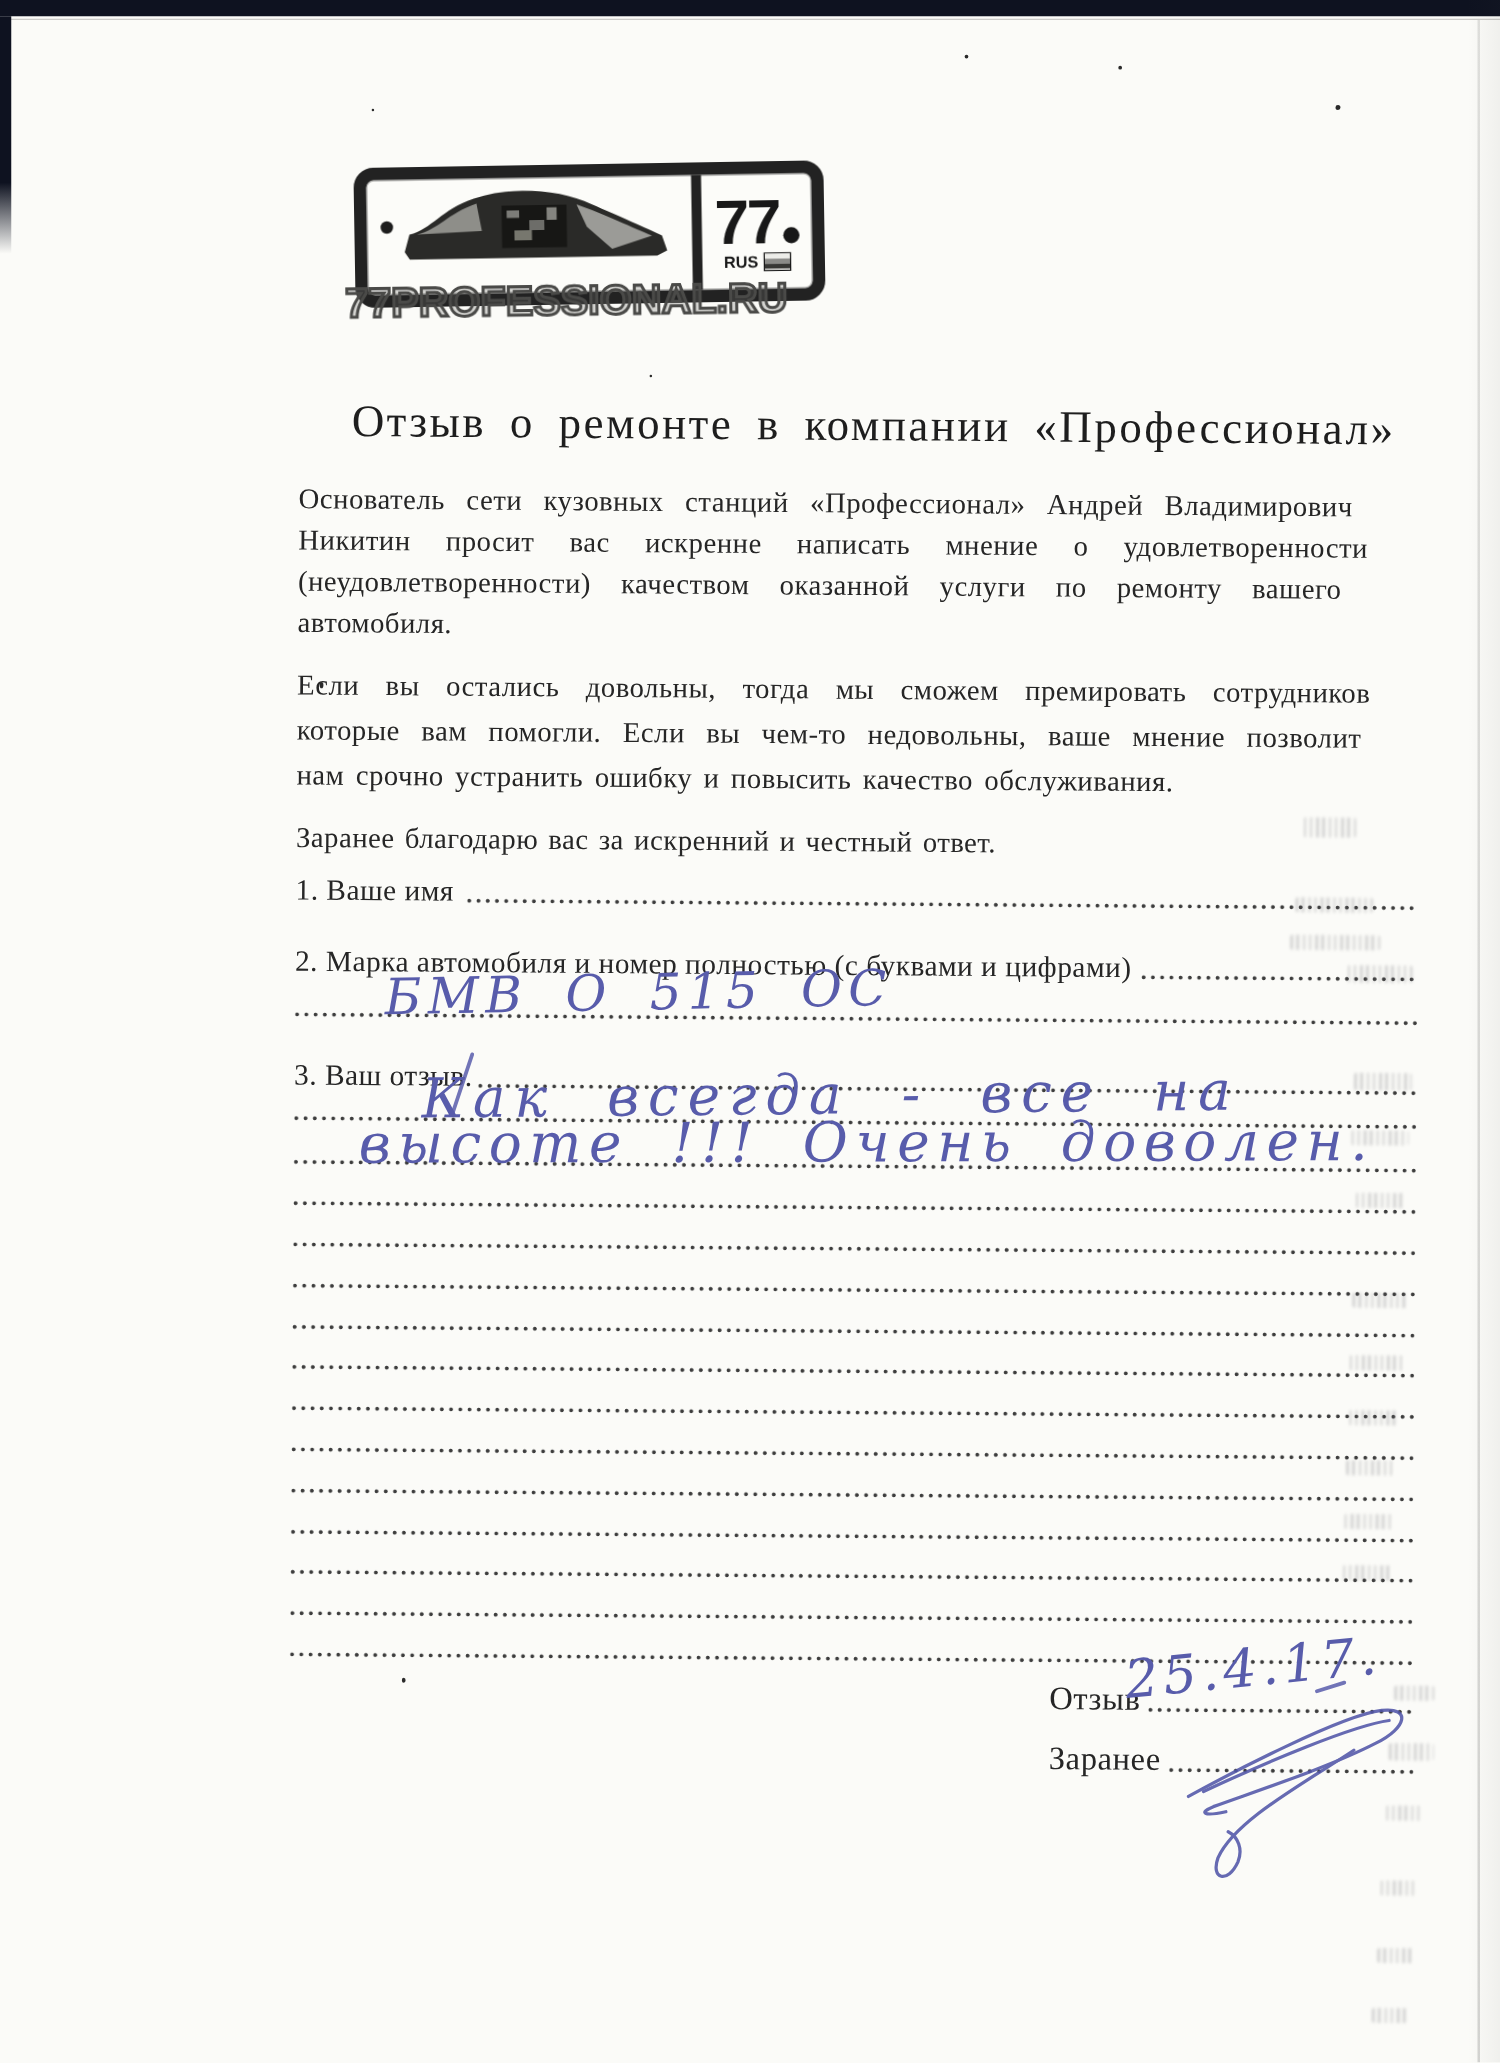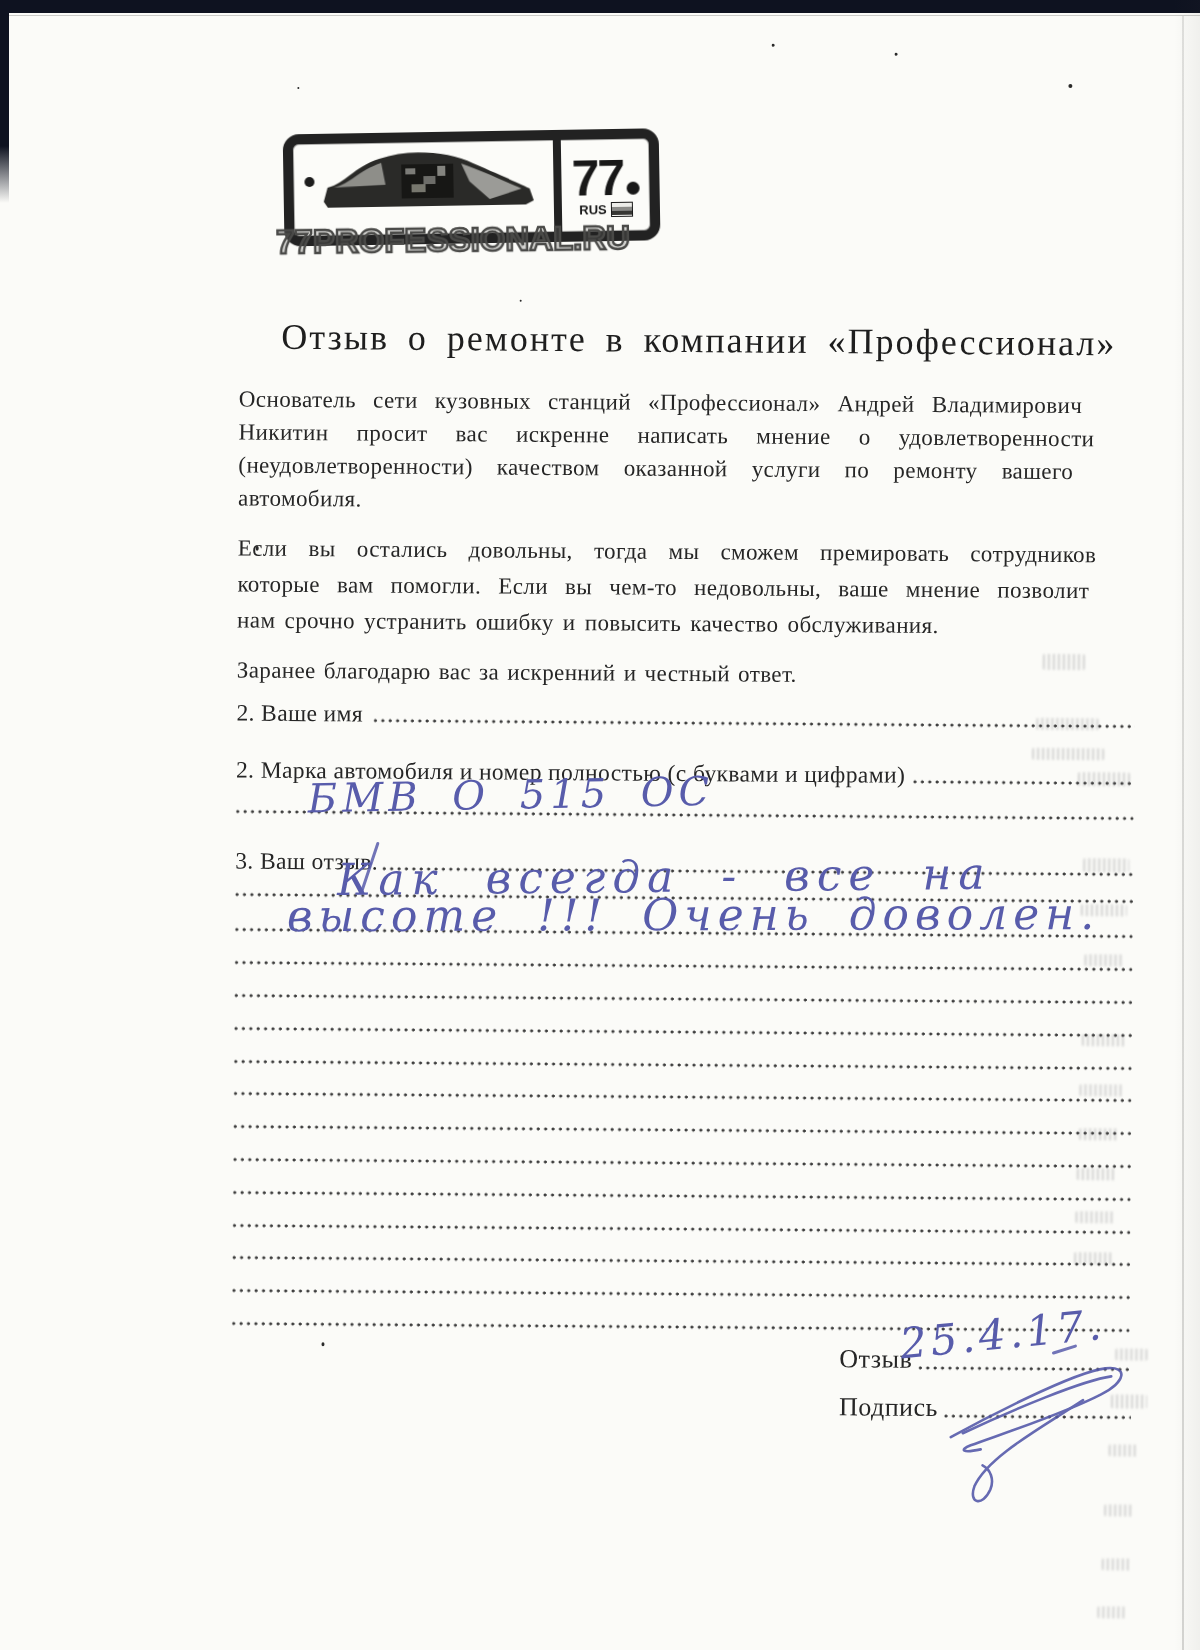--- a/index.html
+++ b/index.html
@@ -124,21 +124,21 @@
     <div class="line" style="word-spacing:15px;">Если вы остались довольны, тогда мы сможем премировать сотрудников</div>
     <div class="line" style="word-spacing:11px;">которые вам помогли. Если вы чем-то недовольны, ваше мнение позволит</div>
     <div class="line" style="word-spacing:3px;">нам срочно устранить ошибку и повысить качество обслуживания.</div>
   </div>
 
   <div class="textcol" style="top:654px;">
     <div class="line" style="word-spacing:2px;">Заранее благодарю вас за искренний и честный ответ.</div>
   </div>
 
   <div class="qrow" style="top:700px;">
-    <span class="qlabel">2. Ваше имя</span>
+    <span class="qlabel">1. Ваше имя</span>
     <span class="dotfill dots" style="margin-left:10px;"></span>
   </div>
 
   <div class="qrow" style="top:757px;">
     <span class="qlabel">2. Марка автомобиля и номер полностью (с буквами и цифрами)</span>
     <span class="dotfill dots" style="margin-left:8px;"></span>
   </div>
   <div class="dotline" style="top:810px;"></div>
   <div class="hand hand-q2">БМВ О 515 ОС</div>
 
@@ -166,21 +166,21 @@
   <div class="dotline" style="top:1322px;"></div>
 
   <div class="frow" style="top:1340px;">
     <span class="flabel">Отзыв</span>
     <span class="dotfill dots"></span>
   </div>
   <div class="hand hand-date">25.4.17.</div>
   <div class="pen-stroke stroke-date"></div>
 
   <div class="frow" style="top:1388px;">
-    <span class="flabel">Подпись</span>
+    <span class="flabel">Заранее</span>
     <span class="dotfill dots"></span>
   </div>
   <svg class="sig-svg" width="220" height="180" viewBox="0 0 220 180">
     <g fill="none" stroke="#5156a8" stroke-width="2.6" stroke-linecap="round" opacity=".88">
       <path d="M 18 96 C 50 78, 140 30, 172 26 C 196 23, 192 40, 168 52 C 130 72, 70 92, 38 104 C 26 109, 30 112, 48 108"></path>
       <path d="M 30 92 C 80 68, 150 38, 178 34"></path>
       <path d="M 150 58 C 110 85, 55 115, 42 145 C 36 162, 50 166, 58 148 C 62 138, 58 128, 50 124"></path>
     </g>
   </svg>
 

